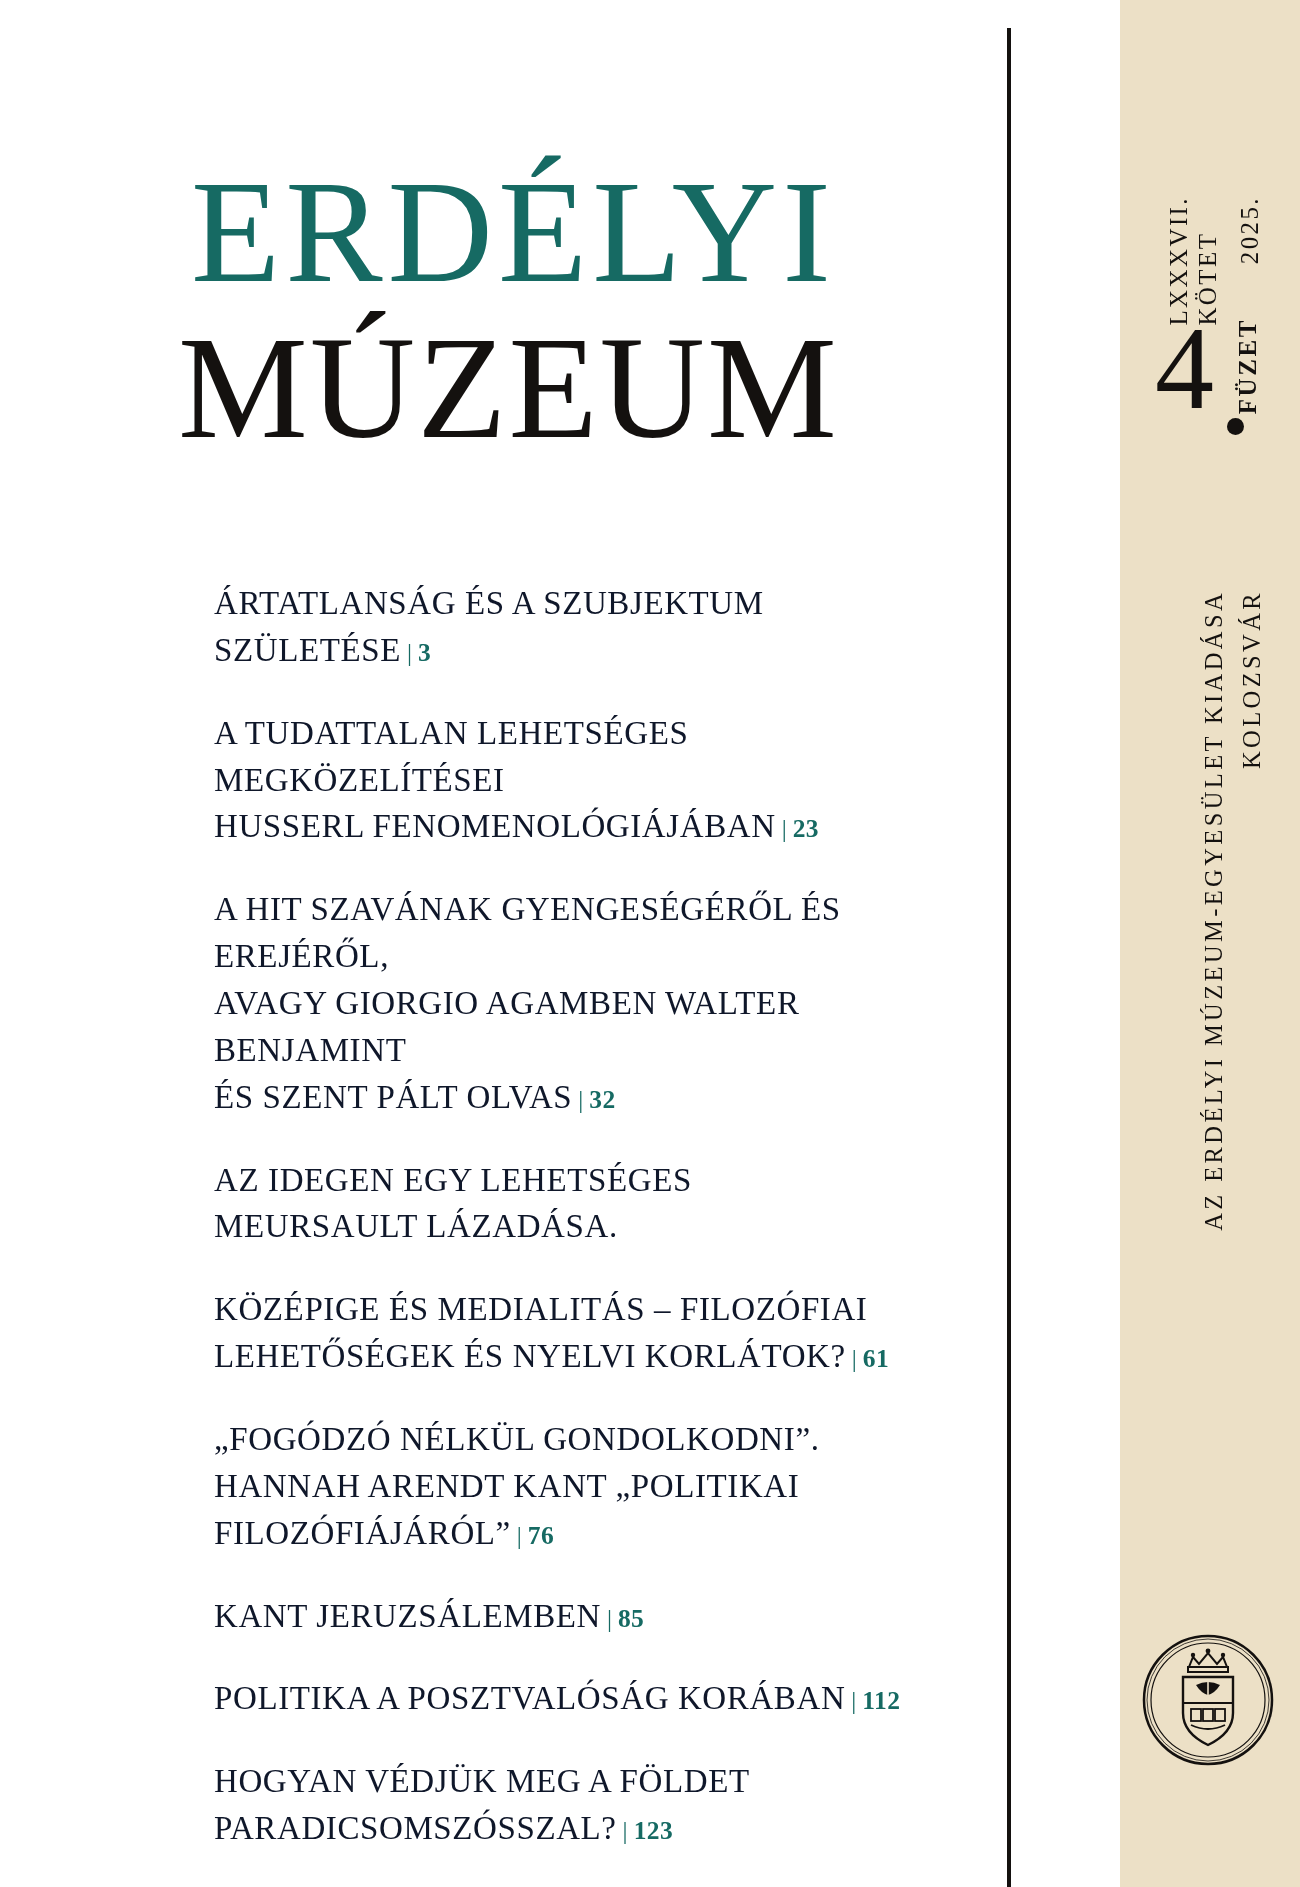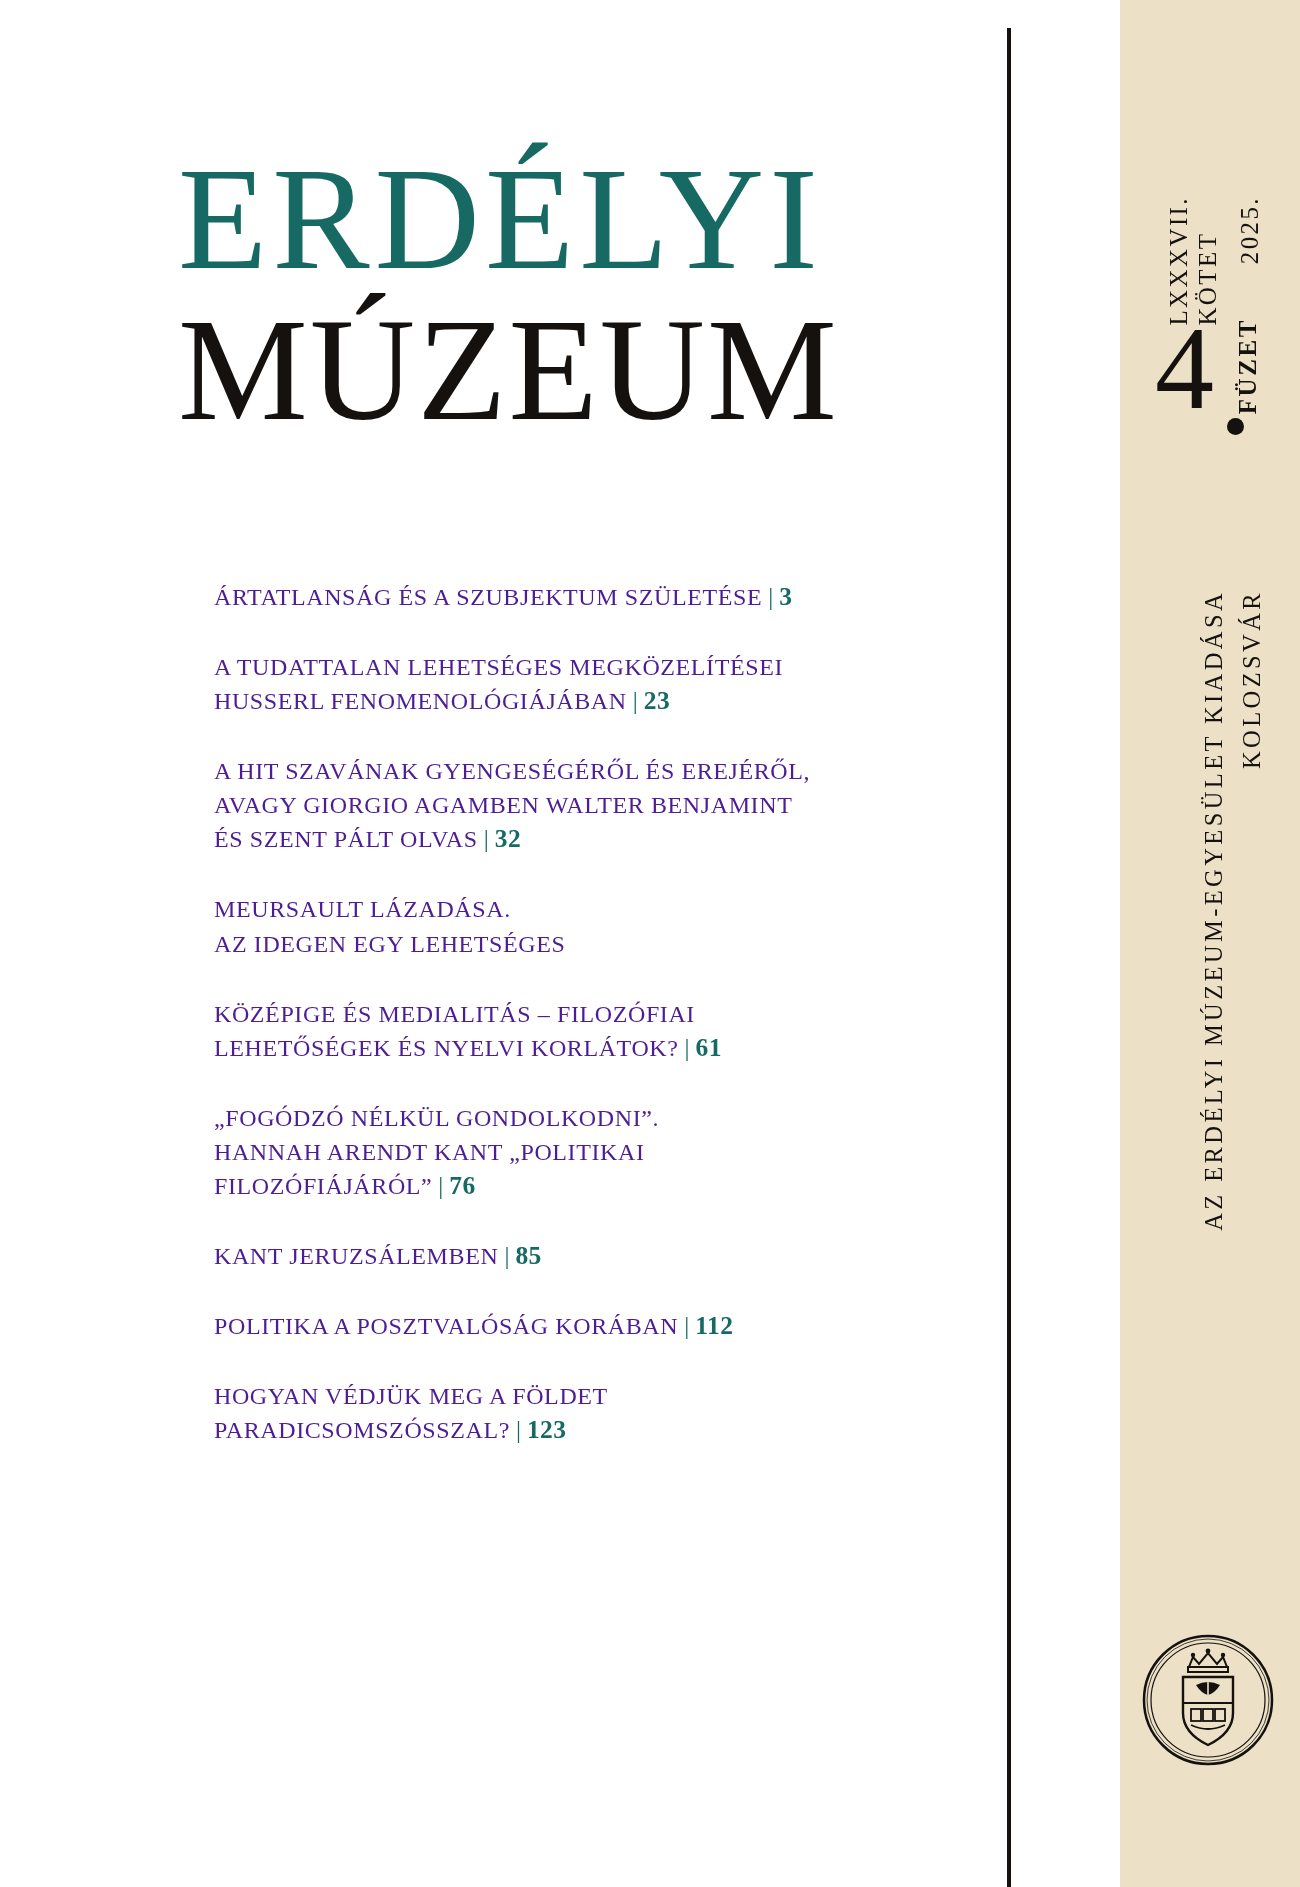--- a/index.html
+++ b/index.html
@@ -48,21 +48,21 @@
     left: 178px;
     width: 830px;
   }
   .title-erdelyi {
     font-family: "Liberation Serif", serif;
     font-size: 146px;
     line-height: 0.95;
     letter-spacing: 5px;
     color: #166a63;
     font-weight: 400;
-    margin: 0;
+    margin: 13px;
     white-space: nowrap;
   }
   .title-muzeum {
     font-family: Liberation Serif, serif;
     font-size: 146px;
     line-height: 1.0;
     letter-spacing: 2px;
     color: #14110f;
     font-weight: 400;
     margin: 0;
@@ -75,24 +75,24 @@
     position: absolute;
     top: 580px;
     left: 214px;
     width: 760px;
   }
   .toc-entry {
     margin-bottom: 36px;
   }
   .toc-title {
     font-family: "Liberation Serif", serif;
-    font-size: 24px;
+    font-size: 33px;
     line-height: 1.42;
     letter-spacing: 0.6px;
-    color: #4c1d95;
+    color: #0f172a;
     display: inline;
   }
   .toc-line { display: block; }
   .toc-sep {
     color: #166a63;
     padding: 0 6px;
     font-size: 25px;
   }
   .toc-page {
     color: #166a63;
@@ -227,22 +227,22 @@
     <div class="toc-entry">
       <span class="toc-line"><span class="toc-title">A TUDATTALAN LEHETSÉGES MEGKÖZELÍTÉSEI</span></span>
       <span class="toc-line"><span class="toc-title">HUSSERL FENOMENOLÓGIÁJÁBAN</span><span class="toc-sep">|</span><span class="toc-page">23</span></span>
     </div>
     <div class="toc-entry">
       <span class="toc-line"><span class="toc-title">A HIT SZAVÁNAK GYENGESÉGÉRŐL ÉS EREJÉRŐL,</span></span>
       <span class="toc-line"><span class="toc-title">AVAGY GIORGIO AGAMBEN WALTER BENJAMINT</span></span>
       <span class="toc-line"><span class="toc-title">ÉS SZENT PÁLT OLVAS</span><span class="toc-sep">|</span><span class="toc-page">32</span></span>
     </div>
     <div class="toc-entry">
+      <span class="toc-line"><span class="toc-title">AZ IDEGEN EGY LEHETSÉGES</span></span>
       <span class="toc-line"><span class="toc-title">MEURSAULT LÁZADÁSA.</span></span>
-      <span class="toc-line"><span class="toc-title">AZ IDEGEN EGY LEHETSÉGES</span></span>
     </div>
     <div class="toc-entry">
       <span class="toc-line"><span class="toc-title">KÖZÉPIGE ÉS MEDIALITÁS – FILOZÓFIAI</span></span>
       <span class="toc-line"><span class="toc-title">LEHETŐSÉGEK ÉS NYELVI KORLÁTOK?</span><span class="toc-sep">|</span><span class="toc-page">61</span></span>
     </div>
     <div class="toc-entry">
       <span class="toc-line"><span class="toc-title">„FOGÓDZÓ NÉLKÜL GONDOLKODNI”.</span></span>
       <span class="toc-line"><span class="toc-title">HANNAH ARENDT KANT „POLITIKAI</span></span>
       <span class="toc-line"><span class="toc-title">FILOZÓFIÁJÁRÓL”</span><span class="toc-sep">|</span><span class="toc-page">76</span></span>
     </div>

